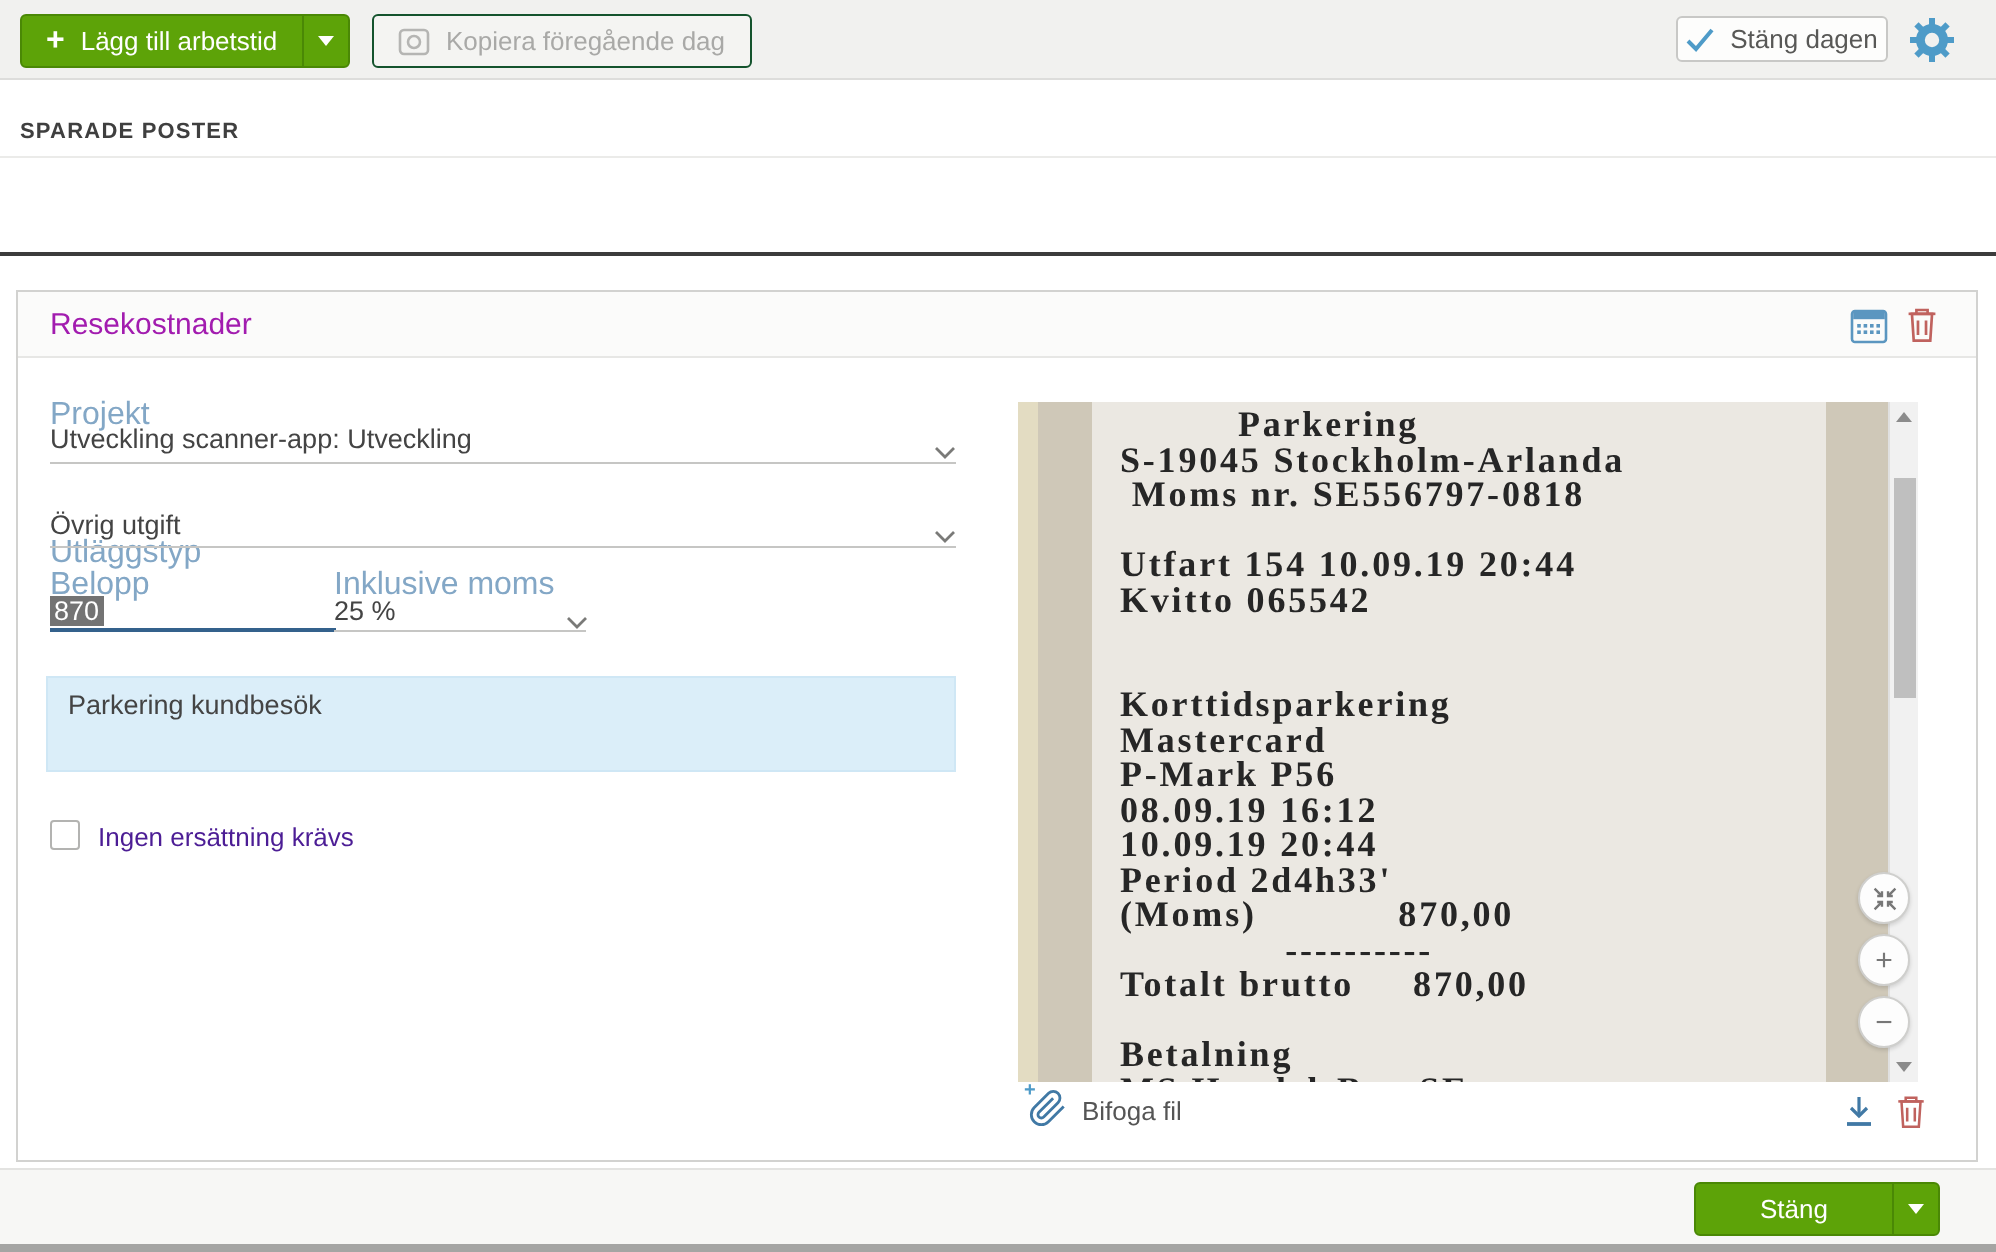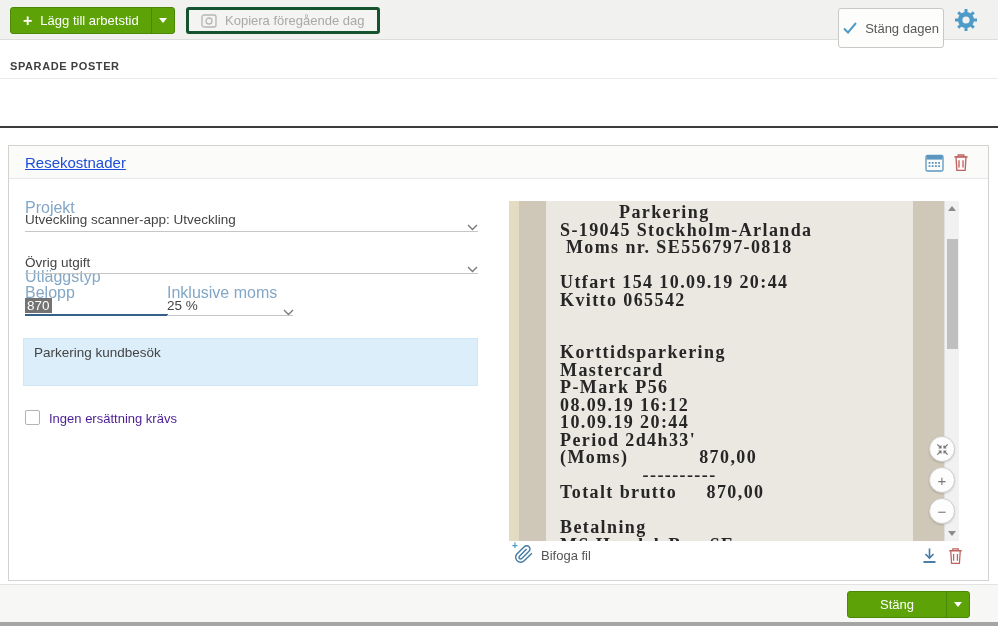--- a/index.html
+++ b/index.html
@@ -6,39 +6,39 @@
   body { background:#fff; font-family:"Liberation Sans", sans-serif; }
   .page { position:relative; width:998px; height:626px; background:#fff; overflow:hidden; }
 
   
   .toolbar { position:absolute; top:0; left:0; width:998px; height:40px; background:#f1f1ef; border-bottom:1px solid #dddddb; }
   .btn-green { display:flex; align-items:stretch; position:absolute; height:27px; background:#5da308; border:1px solid #4a8805; border-radius:3px; color:#fff; overflow:hidden; cursor:pointer; }
   .btn-green .main { display:flex; align-items:center; gap:8px; padding:0 12px; font-size:13px; }
   .btn-green .caret-part { display:flex; align-items:center; justify-content:center; width:23px; border-left:1px solid #4a8805; }
   .caret-down { width:0; height:0; border-left:4px solid transparent; border-right:4px solid transparent; border-top:5px solid #fff; }
   .plus-glyph { font-size:16px; font-weight:bold; line-height:1; }
-  .btn-disabled { position:absolute; left:186px; top:7px; height:27px; display:flex; align-items:center; gap:8px; padding:0 12px; background:#f4f4f2; border:3px solid #14532d; border-radius:3px; color:#a9a9a7; font-size:13px; }
-  .btn-outline { position:absolute; left:838px; top:8px; width:106px; height:40px; display:flex; align-items:center; justify-content:center; gap:8px; background:#fdfdfc; border:1px solid #c8c8c6; border-radius:3px; color:#585856; font-size:13px; cursor:pointer; }
+  .btn-disabled { position:absolute; left:186px; top:7px; height:27px; display:flex; align-items:center; gap:8px; padding:0 12px; background:#f4f4f2; border:1px solid #14532d; border-radius:3px; color:#a9a9a7; font-size:13px; }
+  .btn-outline { position:absolute; left:838px; top:8px; width:106px; height:23px; display:flex; align-items:center; justify-content:center; gap:8px; background:#fdfdfc; border:1px solid #c8c8c6; border-radius:3px; color:#585856; font-size:13px; cursor:pointer; }
   .gear { position:absolute; left:954px; top:8px; width:24px; height:24px; cursor:pointer; }
 
   
   .saved-heading { position:absolute; left:10px; top:60px; font-size:11px; font-weight:bold; letter-spacing:.6px; color:#3f3f3f; }
   .saved-row { position:absolute; left:0; top:78px; width:998px; height:50px; background:#fff; border-top:1px solid #ebebe9; border-bottom:2px solid #3c3c3c; }
   .clock-wrap { position:absolute; left:14px; top:90px; width:26px; height:26px; }
   .entry-title { position:absolute; left:58px; top:86px; font-size:13px; font-weight:bold; color:#3f7aab; cursor:pointer; }
   .entry-sub { position:absolute; left:58px; top:102px; font-size:12px; color:#8a8a88; }
   .entry-hours { position:absolute; left:466px; top:93px; font-size:15px; font-weight:bold; color:#333; }
   .entry-phase { position:absolute; left:565px; top:95px; font-size:13px; color:#555; }
   .entry-warning { position:absolute; left:829px; top:91px; font-size:11.5px; color:#3c3c3c; }
   .warning-bar { position:absolute; left:829px; top:107px; width:124px; height:4px; background:#b3362e; border-radius:2px; }
 
   
   .panel { position:absolute; left:8px; top:145px; width:981px; height:436px; background:#fff; border:1px solid #d2d2d0; }
   .panel-header { position:absolute; left:0; top:0; width:100%; height:33px; background:#fbfbfa; border-bottom:1px solid #e7e7e5; }
-  .panel-title { position:absolute; left:16px; top:8px; font-size:15px; color:#1d4ed8;text-decoration:underline; }
+  .panel-title { position:absolute; left:16px; top:8px; font-size:15px; color:#a21caf; }
   .hdr-ico { position:absolute; top:7px; cursor:pointer; }
   .hdr-cal { left:916px; }
   .hdr-trash { left:944px; }
 
   .f-label { position:absolute; font-size:16px; color:#83a7c6; }
   .f-value { position:absolute; font-size:13.5px; color:#444; }
   .f-line { position:absolute; height:1px; background:#c6c6c4; }
   .f-line-focus { position:absolute; height:2px; background:#34618c; }
   .chev { position:absolute; }
   .sel-val { background:#737373; color:#fff; padding:0 2px; }

